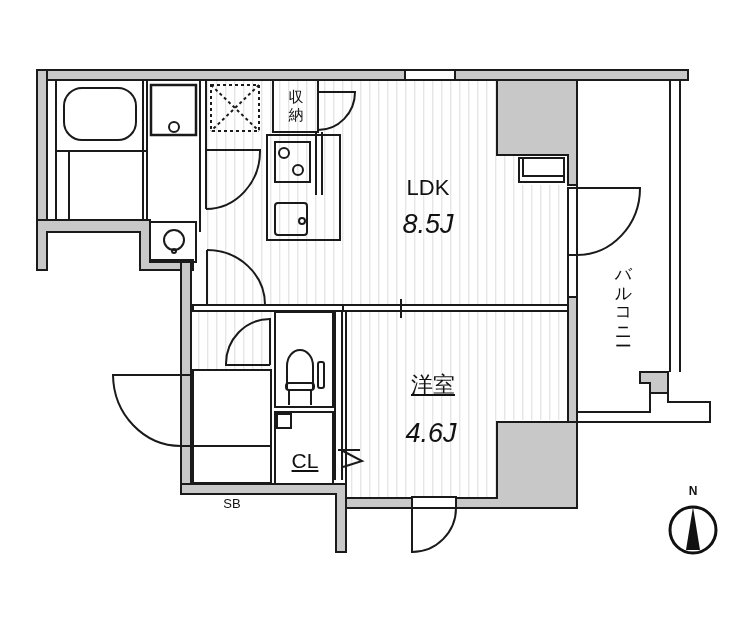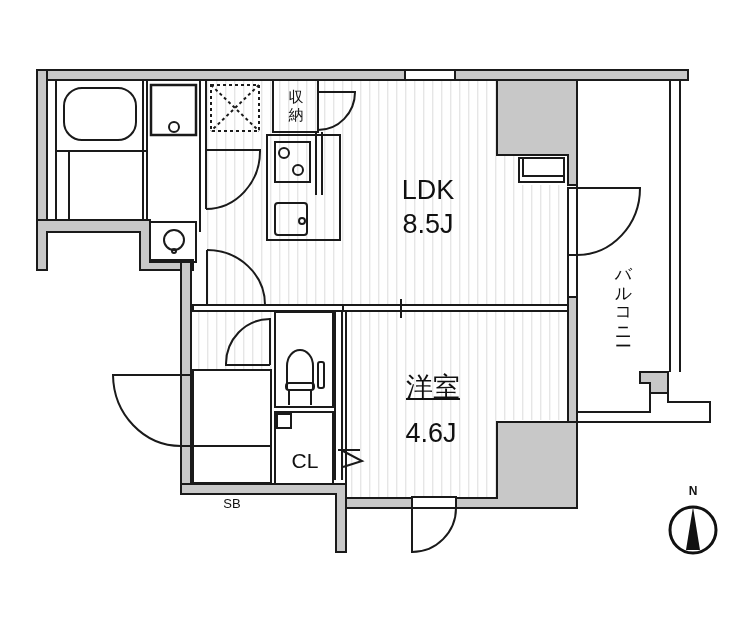--- a/index.html
+++ b/index.html
@@ -1,20 +1,20 @@
 <!DOCTYPE html>
 <html><head>
 <meta charset="utf-8">
 <style>
   html, body { margin: 0; padding: 0; background: #ffffff; }
   body { width: 750px; height: 634px; position: relative; overflow: hidden; font-family: "DejaVu Sans", sans-serif; }
   #plan { position: absolute; left: 0; top: 0; width: 750px; height: 634px; }
   .lbl { position: absolute; color: #111; text-align: center; line-height: 1.05; white-space: nowrap; }
-  .room-name { font-family: "Liberation Sans", sans-serif; font-size: 27px; }
-  .room-size { font-family: "Liberation Sans", sans-serif; font-size: 27px; }
+  .room-name { font-family: "Liberation Sans", sans-serif; font-size: 22px; }
+  .room-size { font-family: "Liberation Sans", sans-serif; font-size: 27px; font-style: italic; }
   .small { font-family: "Liberation Sans", sans-serif; font-size: 13px; }
   .mid { font-family: "Liberation Sans", sans-serif; font-size: 21px; }
   .vert { writing-mode: vertical-rl; font-family: "DejaVu Sans", sans-serif; font-size: 17px; letter-spacing: 1px; }
   .storage { font-family: "DejaVu Sans", sans-serif; font-size: 15px; line-height: 18px; width: 18px; }
   .north { font-family: "Liberation Sans", sans-serif; font-weight: bold; font-size: 12px; }
 </style>
 </head>
 <body>
 
 <svg id="plan" viewBox="0 0 750 634" xmlns="http://www.w3.org/2000/svg">
@@ -160,17 +160,17 @@
 <div class="lbl room-name" style="left:393px; top:176px; width:70px;">LDK</div>
 <div class="lbl room-size" style="left:393px; top:210px; width:70px;">8.5J</div>
 
 <div class="lbl room-name" style="left:398px; top:373px; width:70px;text-decoration:underline;">洋室</div>
 <div class="lbl room-size" style="left:396px; top:419px; width:70px;">4.6J</div>
 
 <div class="lbl vert" style="left:614px; top:255px;">バルコニー</div>
 
 <div class="lbl storage" style="left:287px; top:88px; white-space:normal;">収納</div>
 
-<div class="lbl mid" style="left:285px; top:450px; width:40px;">CL</div>
+<div class="lbl mid" style="left:285px; top:450px; width:40px;text-decoration:underline;">CL</div>
 
 <div class="lbl small" style="left:212px; top:457px; width:40px;margin-top:40px;">SB</div>
 
 <div class="lbl north" style="left:686px; top:485px; width:14px;">N</div>
 
 </body></html>

